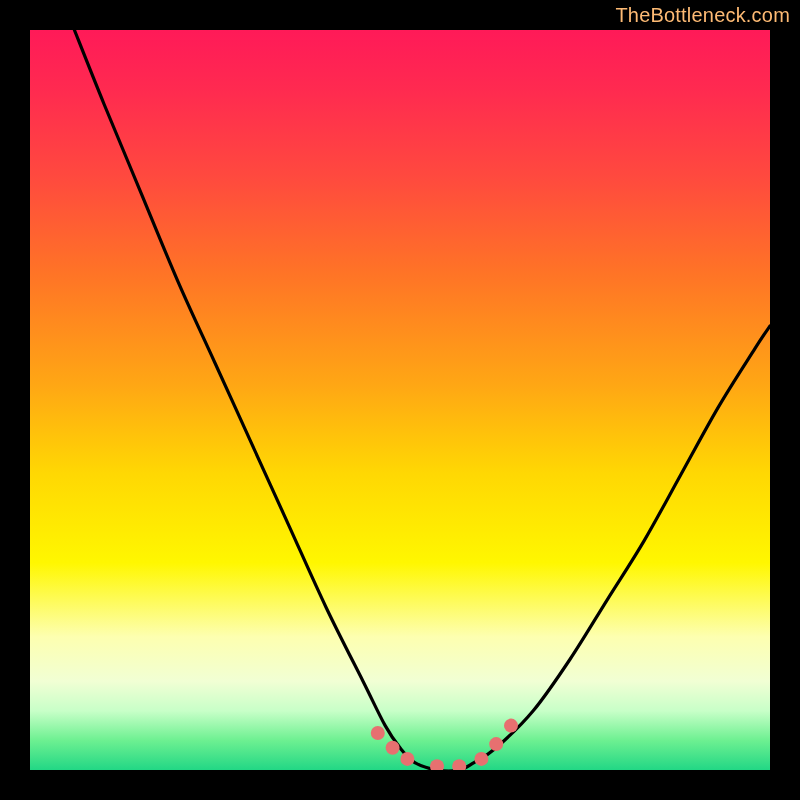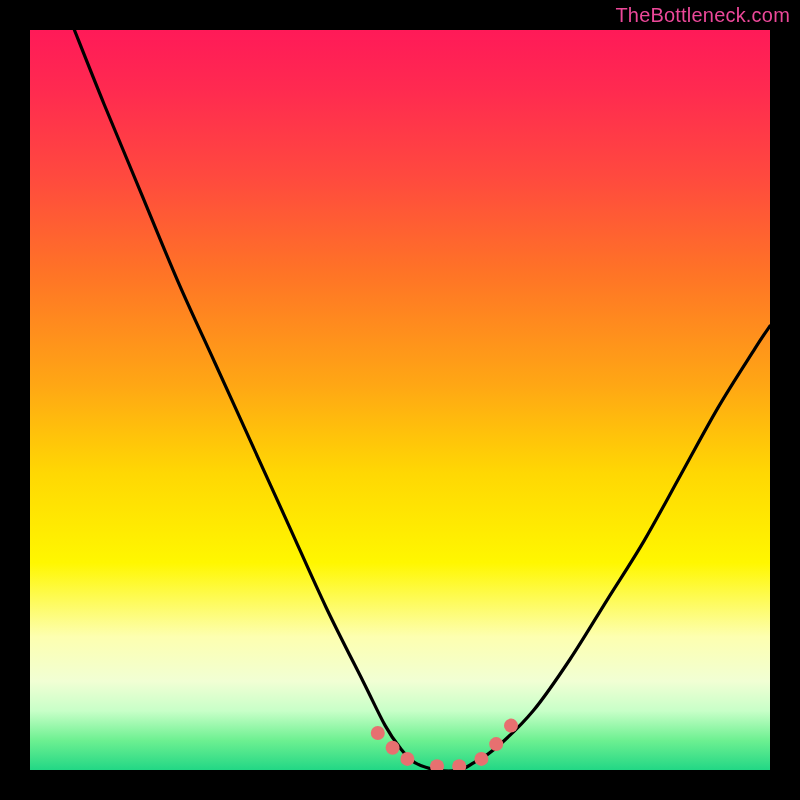--- a/index.html
+++ b/index.html
@@ -42,21 +42,21 @@
   }
   .curve {
     position: absolute;
     left: 0;
     top: 0;
   }
   .watermark {
     position: absolute;
     top: 4px;
     right: 10px;
-    color: #ec4899;
+    color: #fdba74;
     font-size: 20px;
     font-weight: 400;
     letter-spacing: 0.2px;
     margin-left: 16px;
   }
 </style>
 </head>
 <body>
 
 <div class="frame">

